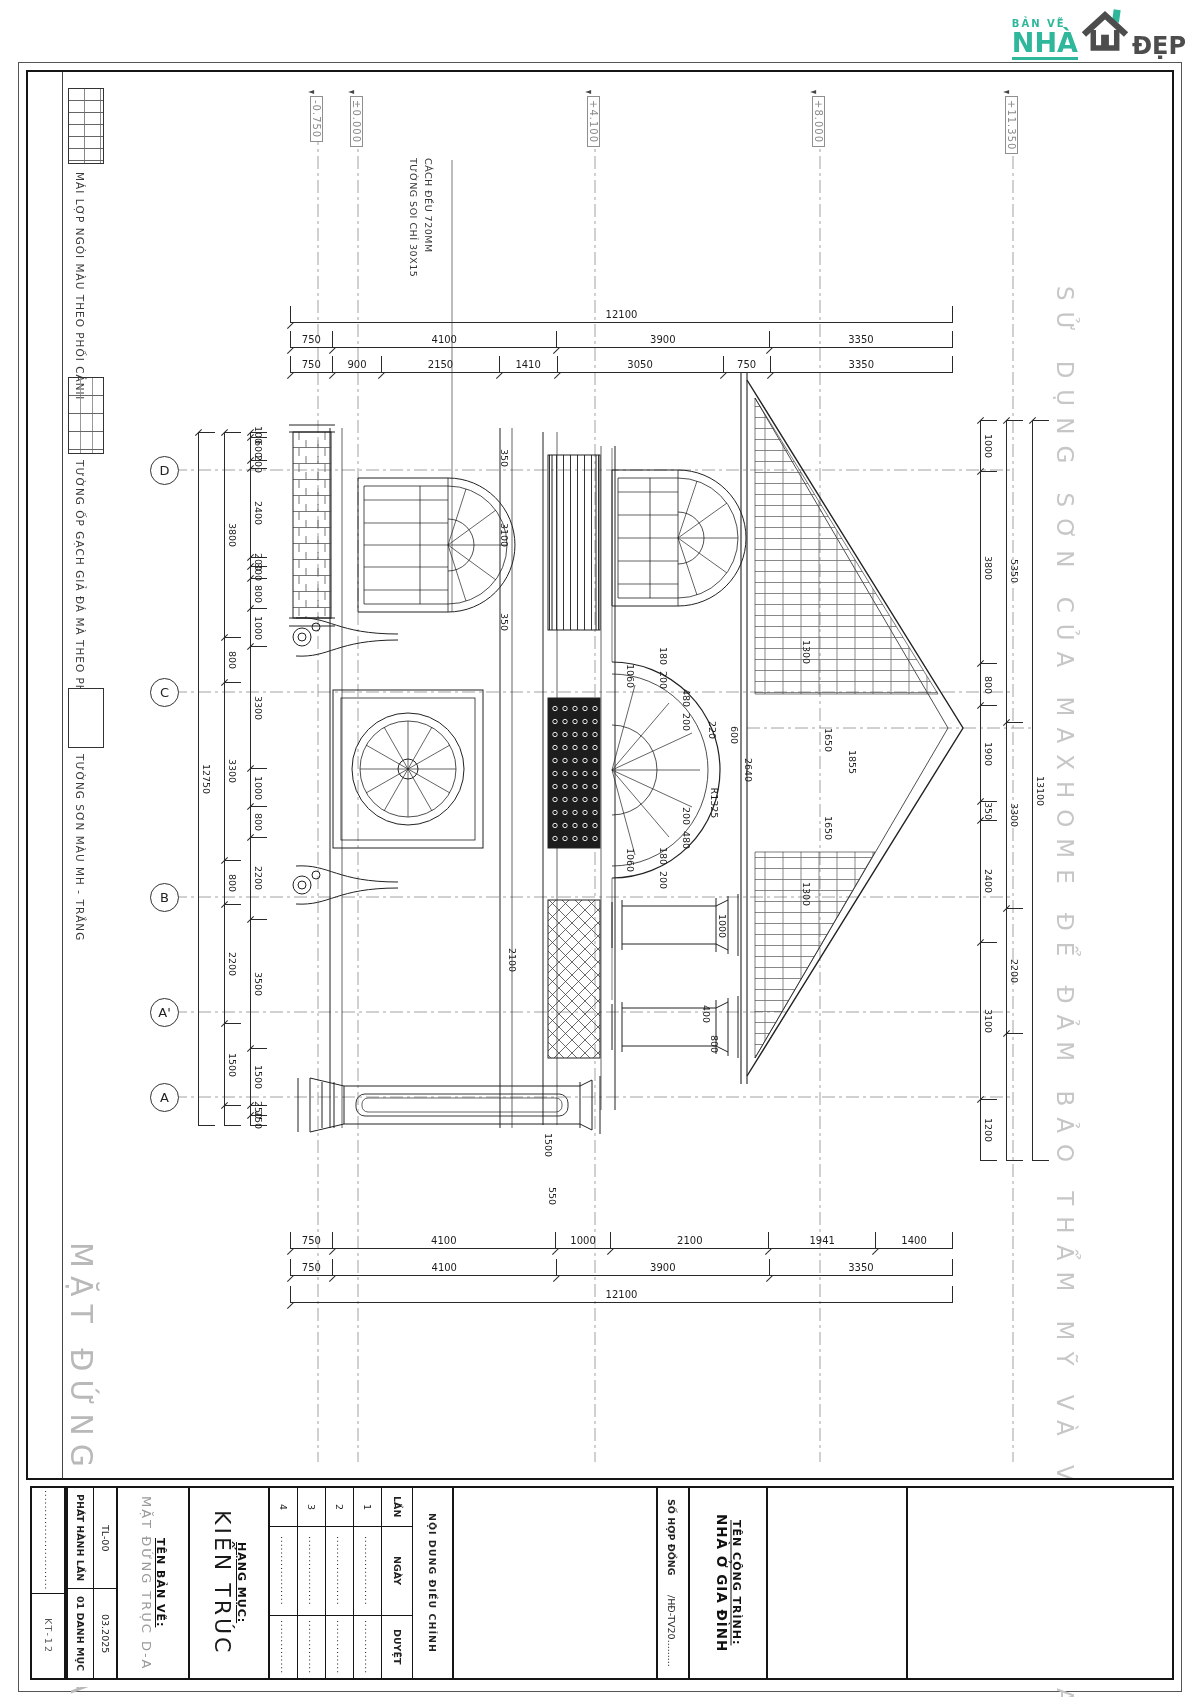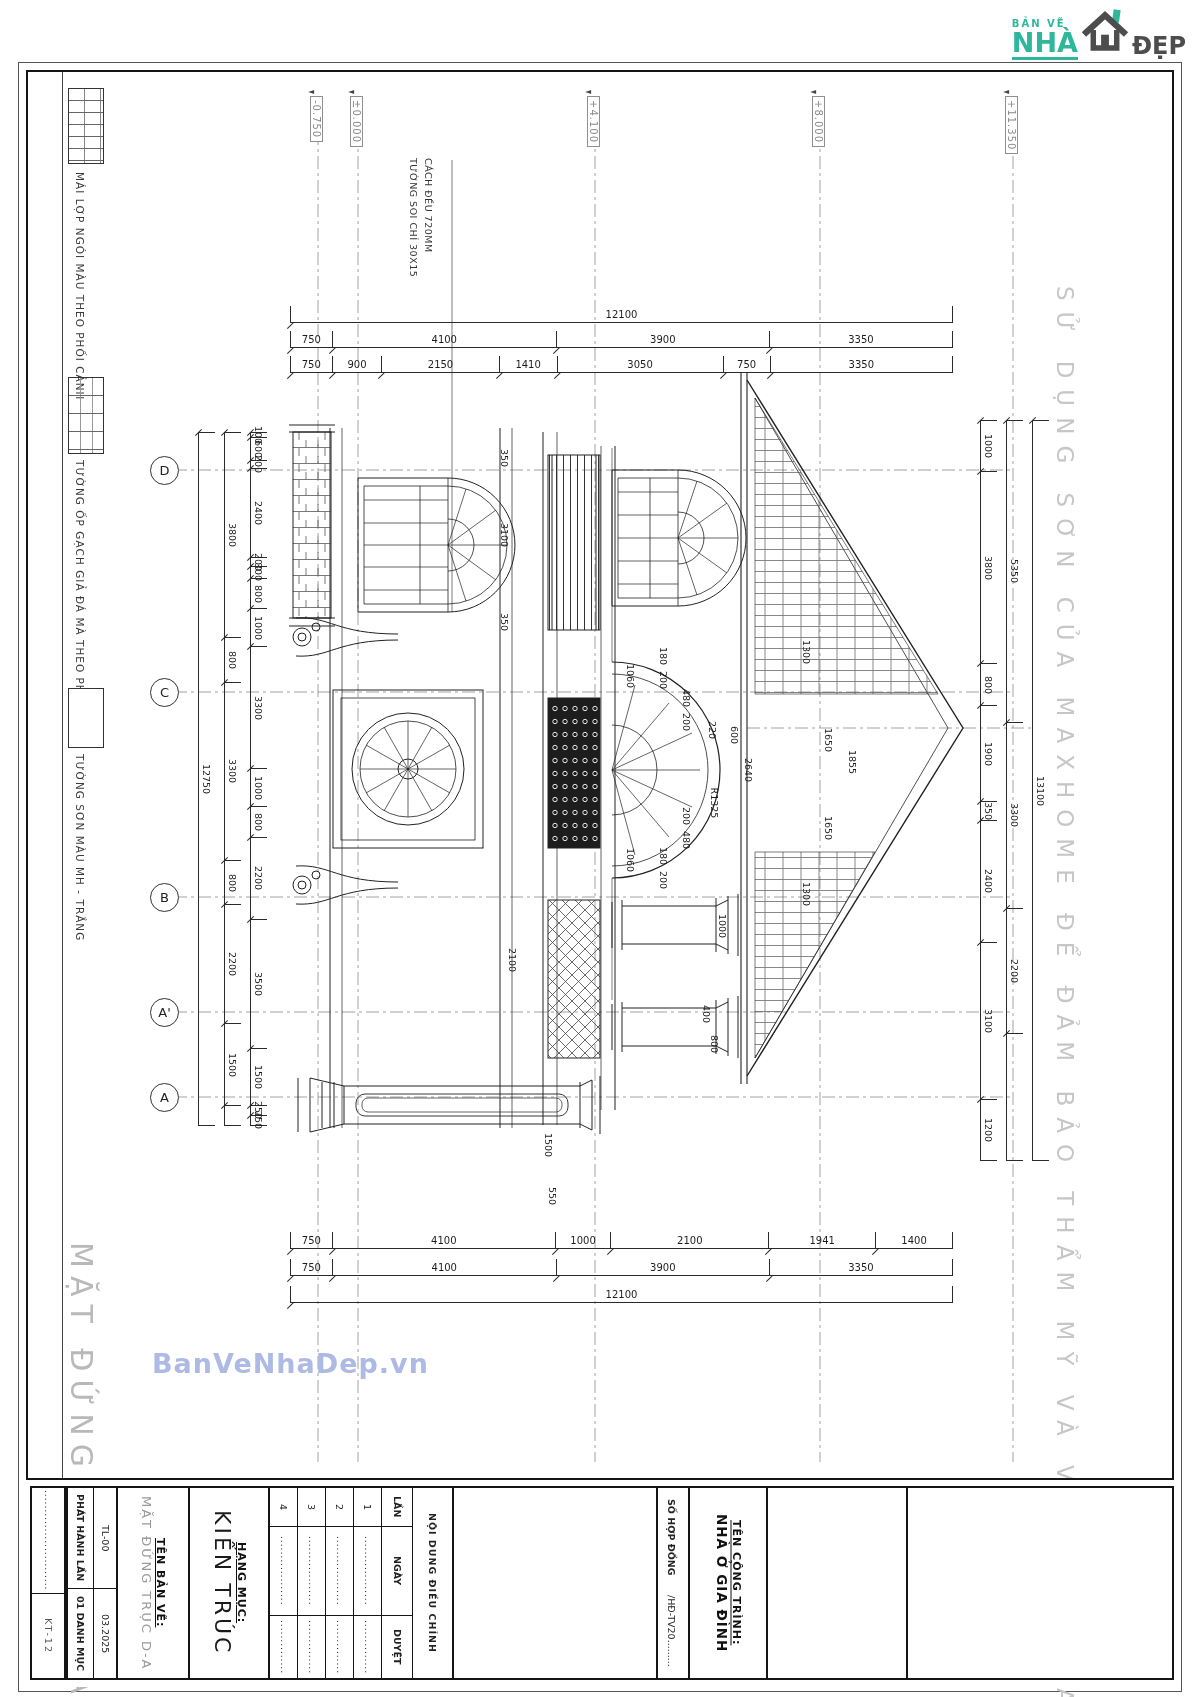--- a/index.html
+++ b/index.html
@@ -216,21 +216,20 @@
       <path d="M580 1082 V1128 M592 1080 V1130 M580 1086 L592 1080 M580 1124 L592 1130 M600 1076 V1134"></path>
 
       <path d="M741 372 V1084 M747 372 V1084" stroke-width="1.1"></path>
       <path d="M747 380 L963 728 L747 1076" stroke-width="1.4"></path>
       <path d="M755 398 L948 728 L755 1058" stroke-width="0.8"></path>
       <path d="M755 398 L938 694 L755 694 Z" fill="url(#brick)" stroke-width="0.6"></path>
       <path d="M755 852 L875 852 L755 1058 Z" fill="url(#brick)" stroke-width="0.6"></path>
     </g>
   </svg>
 
-  <div class="wm-blue" style="left:152px;top:1348px;">BanVeNhaDep.vn</div>
 
   <div class="tb">
 
     <div class="cell" style="left:4px;width:32px;">
       <div class="split-v">
         <div class="subcell" style="height:105px;">
             <span class="vt tb-dots">..........................</span>
           </div>
         <div class="subcell bt" style="flex:1;">
             <span class="vt tb-small" style="color:#555;letter-spacing:2px;">KT-12</span>

